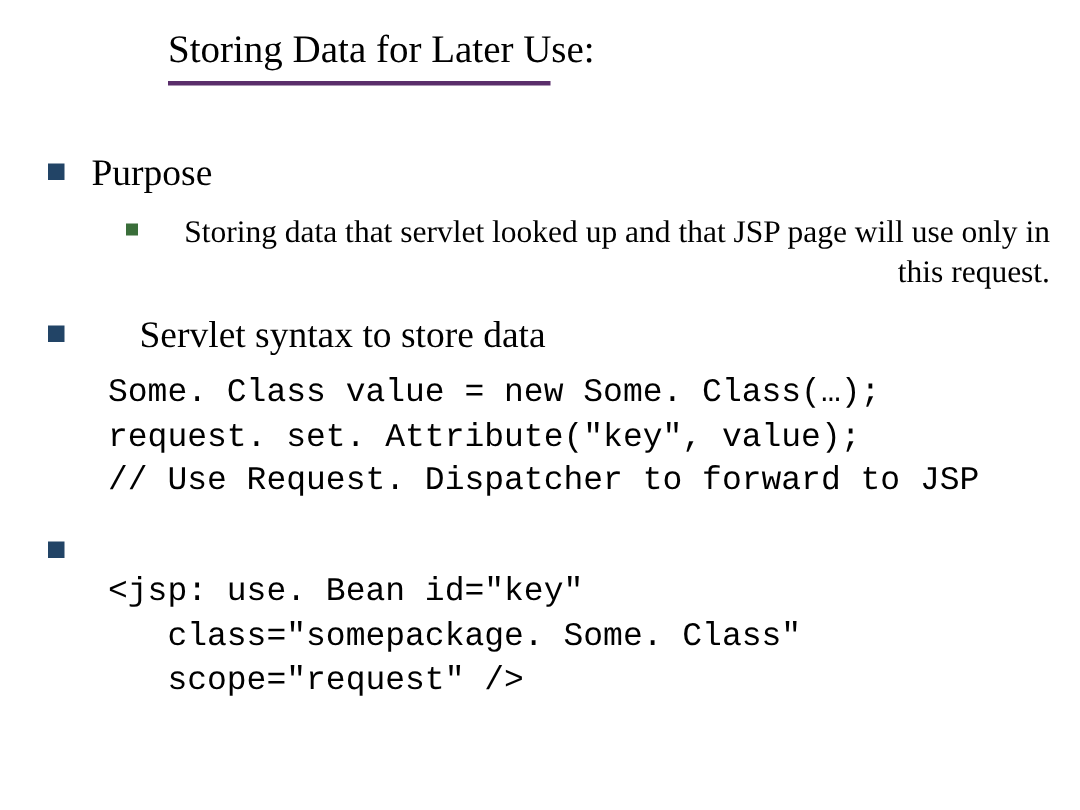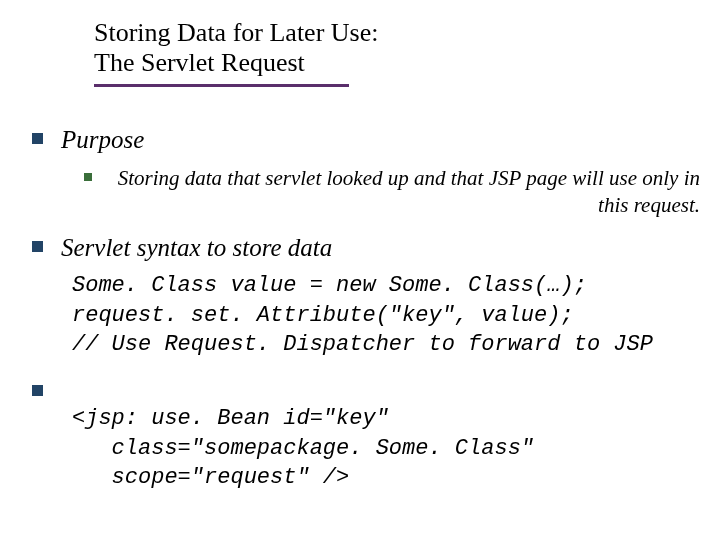--- a/index.html
+++ b/index.html
@@ -8,38 +8,37 @@
     height: 540px;
     background: #ffffff;
     font-family: "Times New Roman", Times, serif;
     color: #000;
     overflow: hidden;
     position: relative;
   }
   .title-block {
     position: absolute;
     top: 18px;
-    left: 94px;
+    left: 112px;
   }
   .title-line {
     font-size: 26px;
     line-height: 1.15;
   }
   .underline {
     margin-top: 6px;
     width: 255px;
     height: 3px;
     background: #5a2e6b;
   }
   .content {
     position: absolute;
-    top: 124px;
+    top: 100px;
     left: 32px;
     right: 20px;
-    font-style: italic;
   }
   .lvl1 {
     display: flex;
     align-items: flex-start;
     margin-bottom: 8px;
   }
   .lvl1 .bullet {
     width: 11px;
     height: 11px;
     background: #224466;
@@ -73,28 +72,27 @@
   }
   .code-block {
     margin-left: 40px;
     margin-top: 8px;
     margin-bottom: 16px;
     font-family: "Courier New", Courier, monospace;
     font-size: 22px;
     line-height: 1.35;
     white-space: pre;
   }
-  .gap-top { margin-top: 0; }
+  .gap-top { margin-top: 0; gap: 32px; }
 </style>
 </head>
 <body>
 
 <div class="title-block">
   <div class="title-line">Storing Data for Later Use:</div>
-  <div class="title-line">The Servlet Request</div>
   <div class="underline"></div>
 </div>
 
 <div class="content">
 
   <div class="lvl1">
     <div class="bullet"></div>
     <div class="text">Purpose</div>
   </div>
 

